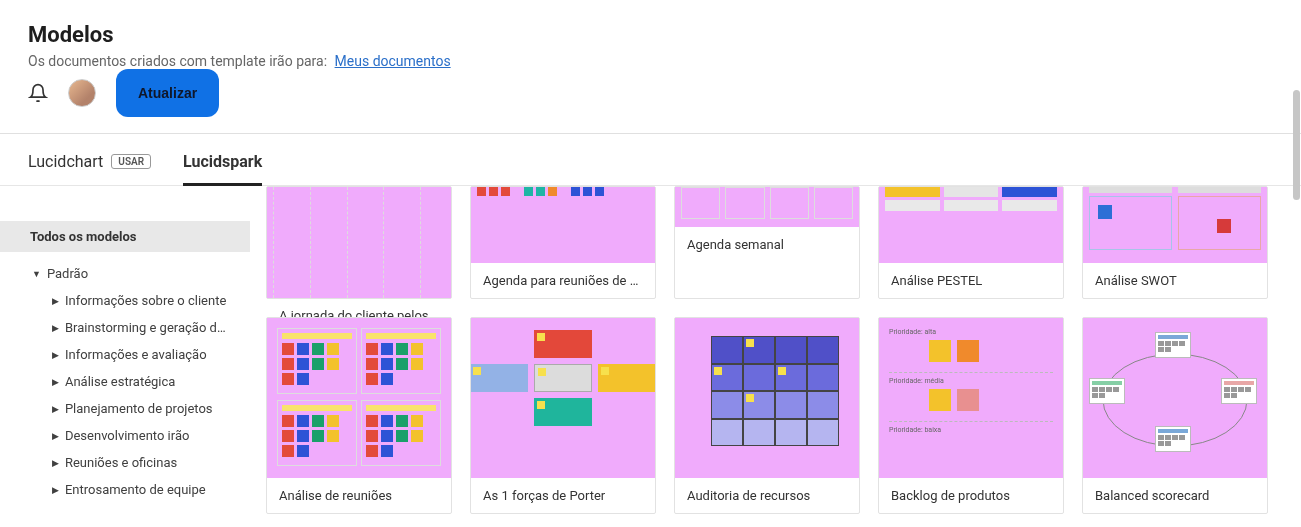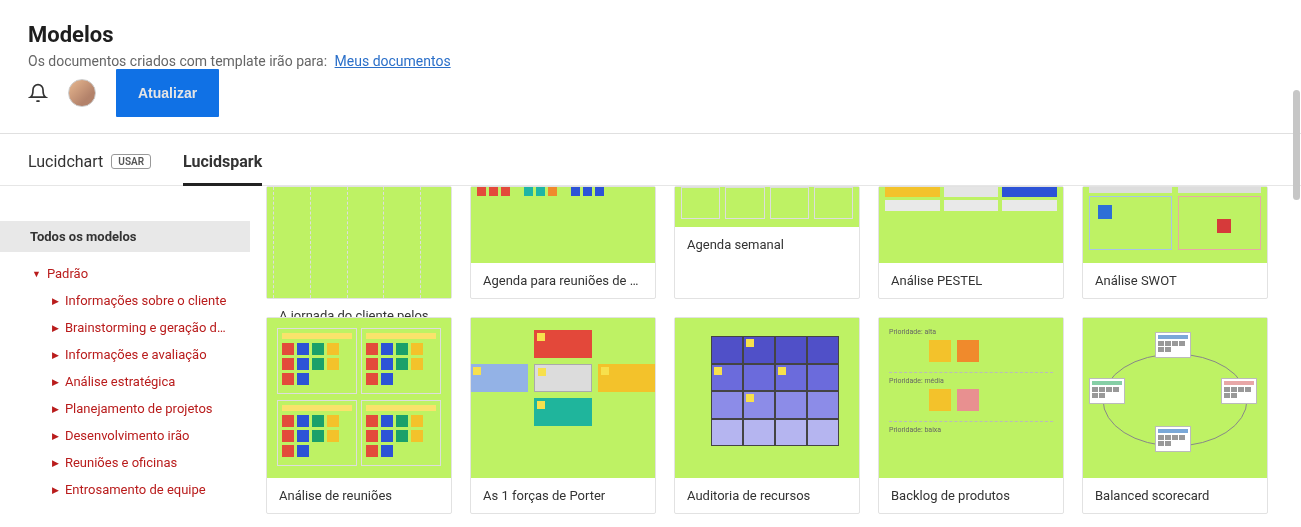--- a/index.html
+++ b/index.html
@@ -6,50 +6,50 @@
 body { font-family: -apple-system, BlinkMacSystemFont, "Segoe UI", Roboto, sans-serif; background: #fff; color: #333; width: 1301px; height: 527px; overflow: hidden; position: relative; }
 
 .header { display: flex; justify-content: space-between; align-items: flex-start; padding: 22px 28px 16px 28px; flex-direction: column; }
 .header-left { }
 .page-title { font-size: 22px; font-weight: 700; color: #1e1e1e; margin-bottom: 6px; }
 .subtitle-row { font-size: 14px; color: #666; }
 .subtitle-link { color: #2a6fc9; text-decoration: underline; margin-left: 4px; }
 .header-right { display: flex; align-items: center; gap: 20px; }
 .bell-icon { width: 20px; height: 20px; color: #333; cursor: pointer; }
 .avatar { width: 28px; height: 28px; border-radius: 50%; background: linear-gradient(135deg, #e8b890 0%, #b3826a 70%); border: 1px solid #ccc; cursor: pointer; }
-.btn-update { background: #1071e5; color: #e5e5e5; border: none; border-radius: 1px; padding: 16px 22px; font-size: 14px; font-weight: 600; cursor: pointer; }
+.btn-update { background: #1071e5; color: #0f172a; border: none; border-radius: 12px; padding: 16px 22px; font-size: 14px; font-weight: 600; cursor: pointer; }
 
 .divider { height: 1px; background: #e0e0e0; }
 
 .tabs-row { display: flex; gap: 32px; padding: 18px 28px 0 28px; border-bottom: 1px solid #e6e6e6; }
 .tab { display: flex; align-items: center; gap: 8px; padding-bottom: 14px; font-size: 16px; color: #333; cursor: pointer; position: relative; }
 .tab.active { font-weight: 700; }
 .tab.active::after { content: ""; position: absolute; bottom: -1px; left: 0; right: 0; height: 3px; background: #222; }
 .tab-badge { border: 1px solid #999; border-radius: 3px; padding: 1px 6px; font-size: 10px; font-weight: 600; color: #555; }
 
 .body-row { display: flex; height: calc(100% - 160px); }
 
 .sidebar { width: 250px; padding: 18px 12px 0 18px; overflow-y: auto; }
 .search-wrap { display: flex; margin-bottom: 16px; }
 .search-input { flex: 1; border: 1px solid #ccc; border-right: none; border-radius: 3px 0 0 3px; padding: 7px 10px; font-size: 13px; font-style: italic; color: #999; }
 .search-btn { width: 36px; background: #333; border: none; border-radius: 0 3px 3px 0; display: flex; align-items: center; justify-content: center; cursor: pointer; }
 .search-btn svg { width: 16px; height: 16px; }
 
 .cat-active { background: #e8e8e8; font-weight: 700; font-size: 13px; padding: 8px 12px; margin: 17px -12px 8px -18px; padding-left: 30px; }
-.tree-item { display: flex; align-items: center; gap: 6px; padding: 6px 0 6px 14px; font-size: 13px; cursor: pointer; color: #b91c1c; }
+.tree-item { display: flex; align-items: center; gap: 6px; padding: 6px 0 6px 14px; font-size: 13px; cursor: pointer; color: #404040; }
 .tree-item .caret { font-size: 9px; }
 .tree-item.expanded .caret::before { content: "▼"; }
 .tree-item.collapsed .caret::before { content: "▶"; }
 .subtree { padding-left: 20px; }
 .subtree .tree-item { padding-left: 14px; }
 
 .content { flex: 1; overflow-y: auto; padding: 0 16px 20px 16px; }
 .grid { display: flex; flex-wrap: wrap; gap: 18px; }
 .card { width: 186px; border: 1px solid #e2e2e2; border-radius: 2px; cursor: pointer; background: #fff; }
-.thumb { width: 100%; height: 76px; background: #bef264; position: relative; overflow: hidden; }
+.thumb { width: 100%; height: 76px; background: #f0abfc; position: relative; overflow: hidden; }
 .card.row2 .thumb { height: 160px; }
 .card-title { padding: 10px 12px; font-size: 13px; color: #333; white-space: nowrap; overflow: hidden; text-overflow: ellipsis; }
 
 
 .th-cols { display: flex; gap: 12px; height: 100%; padding: 0 6px; }
 .th-cols .col { flex: 1; border-left: 1px dashed #ddd; }
 .th-squares { display: flex; gap: 14px; padding: 0 6px; align-items: flex-start; }
 .sq-group { display: flex; gap: 3px; }
 .sq { width: 9px; height: 9px; }
 .th-boxes3 { display: flex; gap: 5px; padding: 0 6px; align-items: flex-start; height: 40px; }

